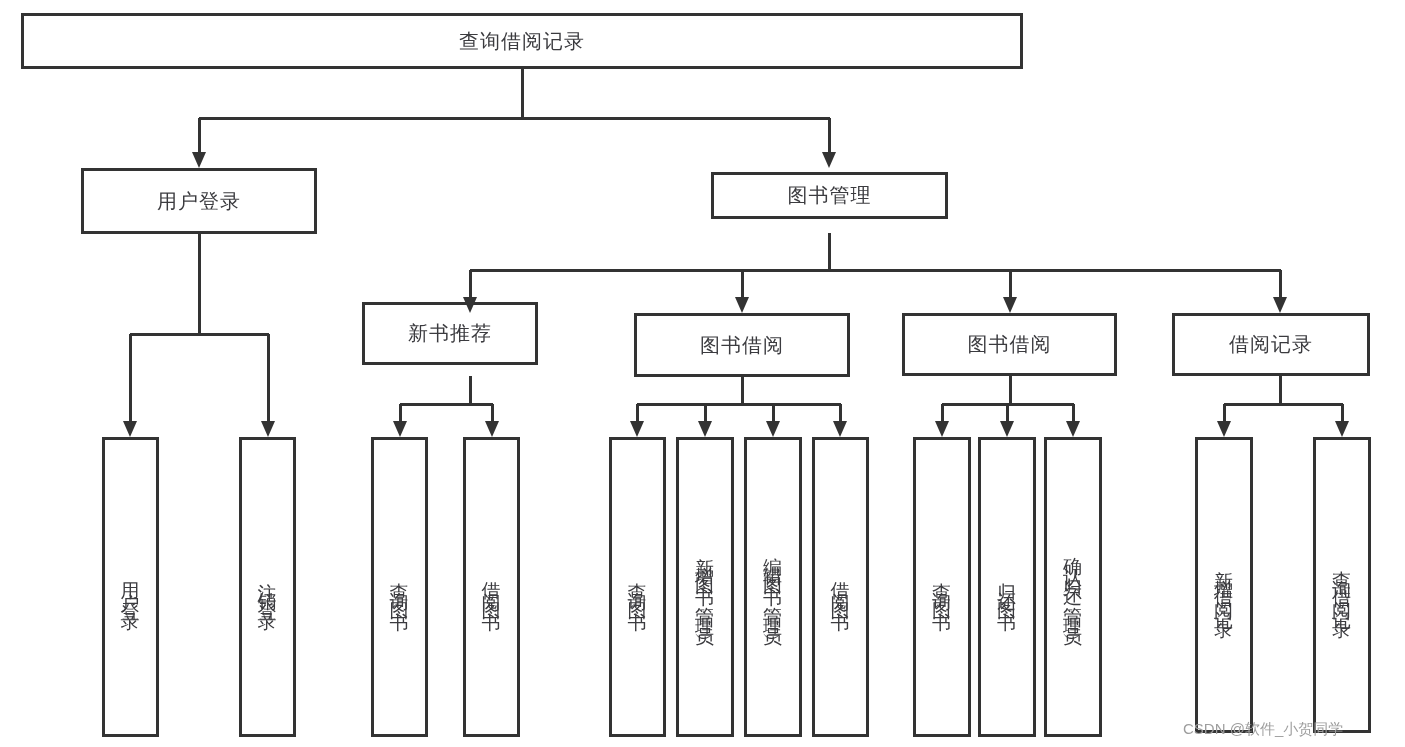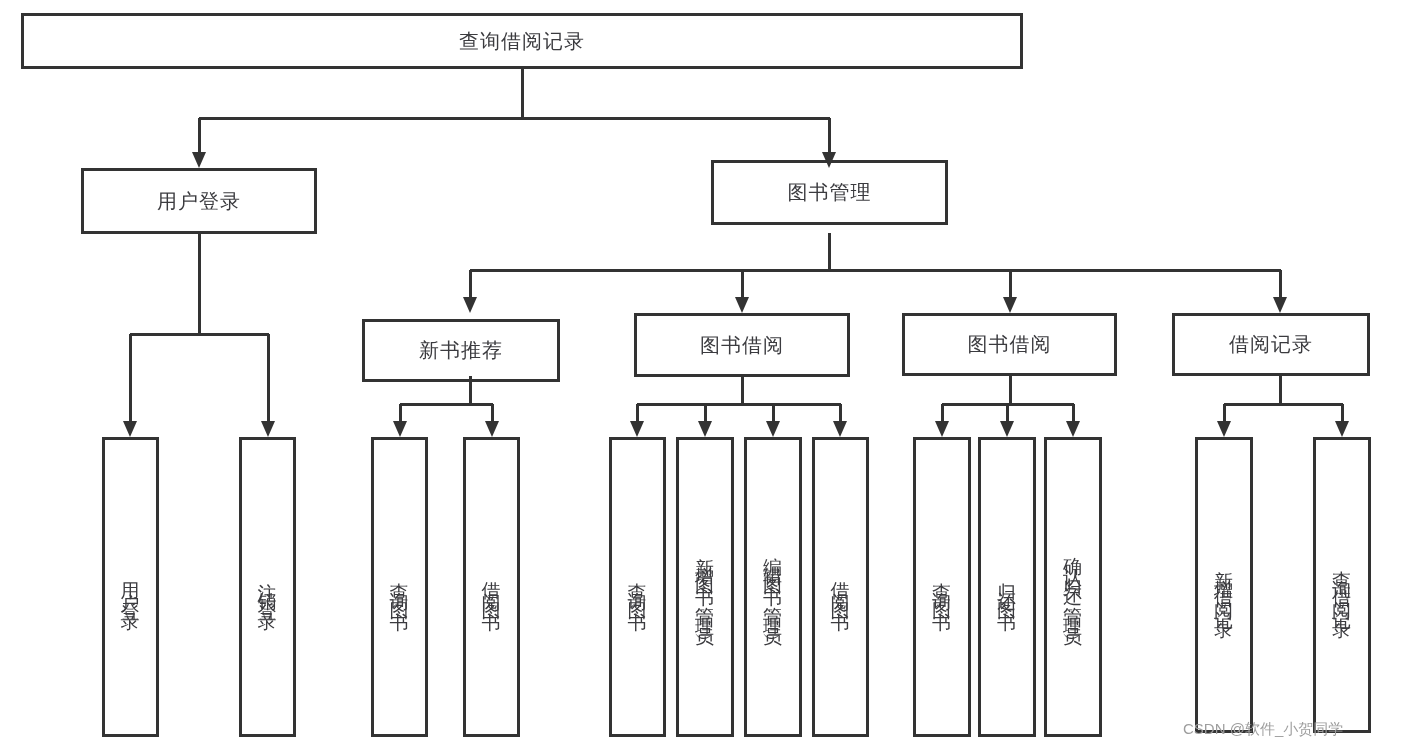--- a/index.html
+++ b/index.html
@@ -56,25 +56,25 @@
 
 <div id="canvas">
 
   <div class="box" style="left:21px;top:13px;width:1002px;height:56px">
     <span class="hlabel">查询借阅记录</span>
   </div>
 
   <div class="box" style="left:81px;top:168px;width:236px;height:66px">
     <span class="hlabel">用户登录</span>
   </div>
-  <div class="box" style="left:711px;top:160px;width:237px;height:65px">
+  <div class="box" style="left:711px;top:172px;width:237px;height:47px">
     <span class="hlabel">图书管理</span>
   </div>
 
-  <div class="box" style="left:362px;top:319px;width:198px;height:63px">
+  <div class="box" style="left:362px;top:302px;width:176px;height:63px">
     <span class="hlabel">新书推荐</span>
   </div>
   <div class="box" style="left:634px;top:313px;width:216px;height:64px">
     <span class="hlabel">图书借阅</span>
   </div>
   <div class="box" style="left:902px;top:313px;width:215px;height:63px">
     <span class="hlabel">图书借阅</span>
   </div>
   <div class="box" style="left:1172px;top:313px;width:198px;height:63px">
     <span class="hlabel">借阅记录</span>

